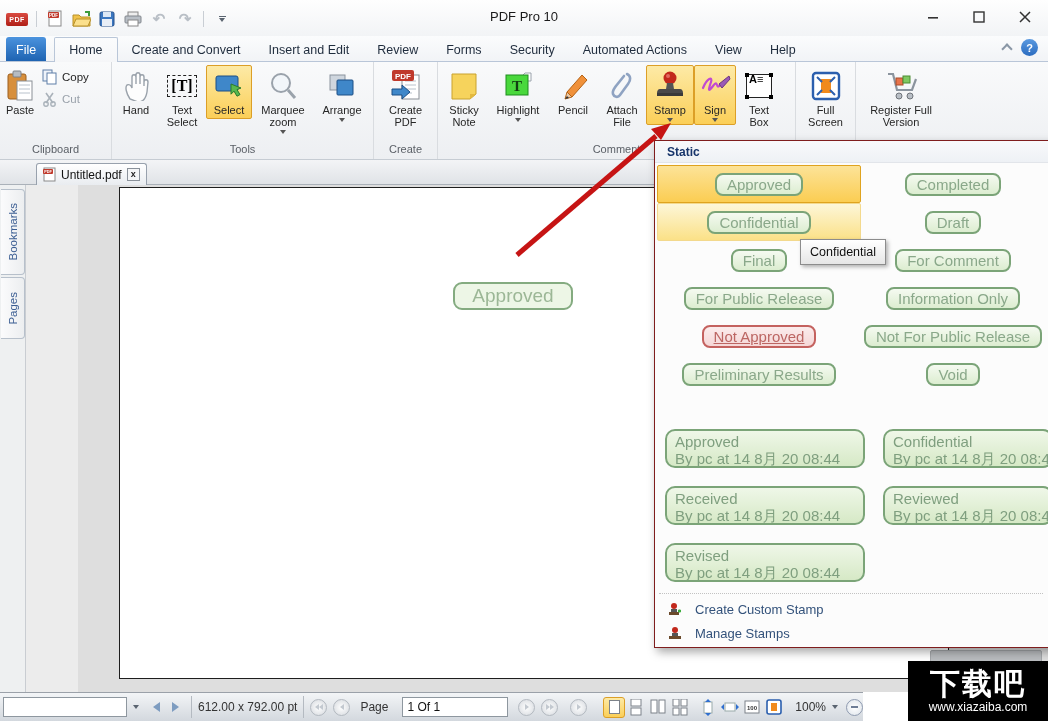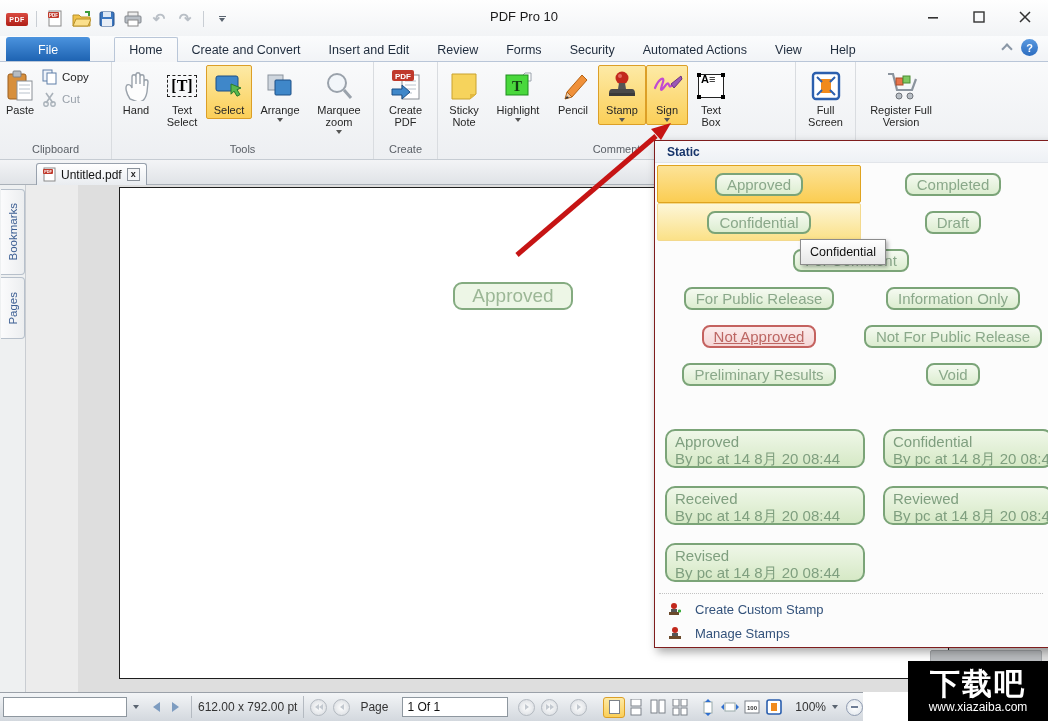--- a/index.html
+++ b/index.html
@@ -19,21 +19,21 @@
   .caret-bar { width:7px; height:1.5px; background:#5a6470; }
   #win-title { left:0; top:9px; width:1048px; text-align:center; font-size:13px; color:#1a1a1a; }
   .winbtns { right:8px; top:6px; display:flex; gap:16px; }
   .winbtn { width:30px; height:22px; display:flex; align-items:center; justify-content:center; }
 
   
   #tabrow { left:0; top:36px; width:1048px; height:26px; background:linear-gradient(#fbfcfd,#f1f3f6); }
   #tabrow-border { left:0; top:61px; width:1048px; height:1px; background:#b9c6d8; }
   .tabs { position:absolute; left:6px; top:0; height:26px; display:flex; align-items:flex-end; }
   .tab { height:24px; padding:0 14px; display:flex; align-items:center; font-size:12.5px; color:#1f2c3d; }
-  .tab-file { height:25px; padding:0 32px; background:linear-gradient(#4b93de,#1c61b0); color:#fff; border-radius:3px 3px 0 0; font-size:12.5px; display:flex; align-items:center; margin-right:24px; }
+  .tab-file { height:25px; padding:0 10px; background:linear-gradient(#4b93de,#1c61b0); color:#fff; border-radius:3px 3px 0 0; font-size:12.5px; display:flex; align-items:center; margin-right:8px; }
   .tab-active { background:linear-gradient(#fbfcfd,#f5f6f8); border:1px solid #b9c6d8; border-bottom:none; border-radius:2px 2px 0 0; height:25px; position:relative; z-index:2; }
   .tab-extras { position:absolute; right:10px; top:3px; display:flex; gap:10px; align-items:center; }
   .chevron-up { width:8px; height:8px; border-left:2px solid #8a97a6; border-top:2px solid #8a97a6; transform:rotate(45deg); margin-top:3px; }
   .help-circ { width:17px; height:17px; border-radius:50%; background:linear-gradient(#5b9ae0,#2b6cc0); color:#fff; font-size:11px; font-weight:bold; display:flex; align-items:center; justify-content:center; }
 
   
   #ribbon { left:0; top:62px; width:1048px; height:98px; background:linear-gradient(#f9fafb,#edeff2); border-bottom:1px solid #c6ccd3; display:flex; }
   .rgroup { height:97px; display:flex; flex-direction:column; border-right:1px solid #d9dce0; padding:3px 2px 1px 2px; }
   .rgroup-btns { flex:1; display:flex; align-items:flex-start; }
   .rgroup-label { text-align:center; font-size:11px; color:#5a5f66; height:15px; }
@@ -254,38 +254,38 @@
         </div>
         <div class="rbtn rbtn-hl" style="width:46px">
           <span class="ricon">
             <svg width="30" height="28">
                 <rect x="2" y="4" width="22" height="15" rx="2" fill="#3f87c9" stroke="#1d4f85"></rect>
                 <path d="M17 12 l10 4 -4 1.6 3 5 -3 1.6 -3-5 -3 3 z" fill="#59b84e" stroke="#2c7a2c"></path>
               </svg>
           </span>
           <span class="rlabel">Select</span>
         </div>
+        <div class="rbtn" style="width:62px">
+          <span class="ricon">
+            <svg width="30" height="30">
+                <circle cx="13" cy="12" r="9" fill="#f2f6fa" stroke="#9aa2ab" stroke-width="2"></circle>
+                <path d="M20 19 L27 27" stroke="#9aa2ab" stroke-width="3"></path>
+              </svg>
+          </span>
+          <span class="rlabel">Marquee zoom</span>
+          <span class="caret"></span>
+        </div>
         <div class="rbtn" style="width:56px">
           <span class="ricon">
             <svg width="30" height="30">
                 <rect x="3" y="4" width="15" height="15" fill="#cfd6de" stroke="#8b949e"></rect>
                 <rect x="10" y="9" width="16" height="15" rx="1" fill="#3f87c9" stroke="#1d4f85"></rect>
               </svg>
           </span>
           <span class="rlabel">Arrange</span>
-          <span class="caret"></span>
-        </div>
-        <div class="rbtn" style="width:62px">
-          <span class="ricon">
-            <svg width="30" height="30">
-                <circle cx="13" cy="12" r="9" fill="#f2f6fa" stroke="#9aa2ab" stroke-width="2"></circle>
-                <path d="M20 19 L27 27" stroke="#9aa2ab" stroke-width="3"></path>
-              </svg>
-          </span>
-          <span class="rlabel">Marquee zoom</span>
           <span class="caret"></span>
         </div>
       </div>
       <div class="rgroup-label">Tools</div>
     </div>
 
     <div class="rgroup" style="width:64px">
       <div class="rgroup-btns" style="justify-content:center">
         <div class="rbtn" style="width:56px">
           <span class="ricon">
@@ -328,20 +328,28 @@
         <div class="rbtn" style="width:50px">
           <span class="ricon">
             <svg width="30" height="30">
                 <polygon points="9,21 24,4 29,9 14,26" fill="#f0913a" stroke="#b56315"></polygon>
                 <polygon points="9,21 14,26 7,28" fill="#e8c9a8" stroke="#b56315"></polygon>
                 <polygon points="7,28 9,25 11,27" fill="#333"></polygon>
               </svg>
           </span>
           <span class="rlabel">Pencil</span>
         </div>
+        <div class="rbtn" style="width:48px">
+          <span class="ricon">
+            <svg width="26" height="32">
+                <path d="M18 4 C22 6 22 10 19 14 L11 25 C9 28 5 27 4 24 C3 21 5 19 7 16 L15 6" fill="none" stroke="#8fa3c2" stroke-width="2.6" stroke-linecap="round"></path>
+              </svg>
+          </span>
+          <span class="rlabel">Attach File</span>
+        </div>
         <div class="rbtn rbtn-hl" style="width:48px">
           <span class="ricon">
             <svg width="32" height="32">
                 <circle cx="16" cy="8" r="6.5" fill="#c2281c"></circle>
                 <circle cx="14" cy="6" r="2" fill="#e2695f"></circle>
                 <path d="M13 13 h6 l1 6 h-8 z" fill="#555"></path>
                 <path d="M6 19 h20 c2 0 3 2 3 4 h-26 c0-2 1-4 3-4 z" fill="#4a4a4a"></path>
                 <rect x="3" y="23" width="26" height="3" fill="#3a3a3a"></rect>
               </svg>
           </span>
@@ -445,20 +453,23 @@
       </div>
       <div class="stat-row" style="top:40px">
         <div class="stat-cell-l row-hover">
             <span class="pill">Confidential</span>
           </div>
         <div class="stat-cell-r">
             <span class="pill">Draft</span>
           </div>
       </div>
       <div class="stat-row" style="top:78px">
+        <div class="stat-cell-l">
+            <span class="pill">Final</span>
+          </div>
         <div class="stat-cell-r">
             <span class="pill">For Comment</span>
           </div>
       </div>
       <div class="stat-row" style="top:116px">
         <div class="stat-cell-l">
             <span class="pill">For Public Release</span>
           </div>
         <div class="stat-cell-r">
             <span class="pill">Information Only</span>

